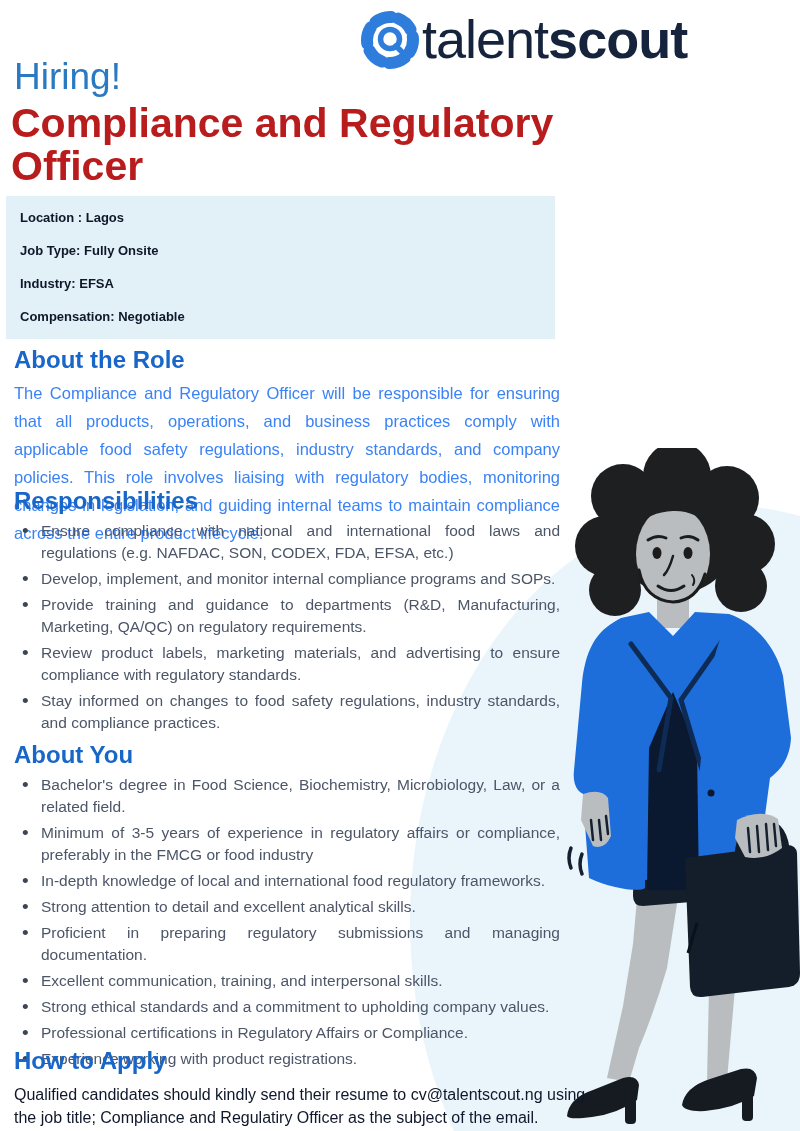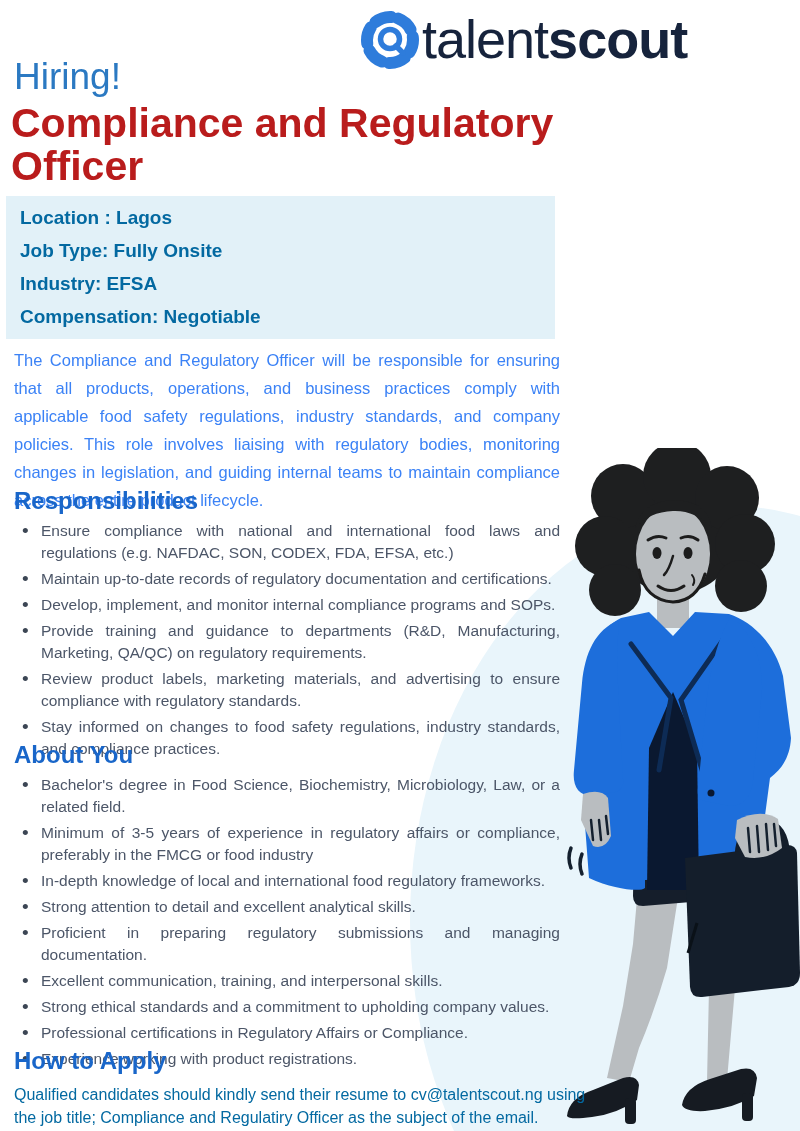--- a/index.html
+++ b/index.html
@@ -38,21 +38,21 @@
     letter-spacing: 0px;
   }
 
   .info-box {
     position: absolute; left: 6px; top: 196px; width: 549px; height: 143px;
     background: #e2f1f8;
     box-sizing: border-box;
     padding: 10px 0 0 14px;
   }
   .info-box .line {
-    font-size: 19px; font-weight: 700; color: #0369a1;
+    font-size: 13px; font-weight: 700; color: #0f172a;
     line-height: 23px; margin-bottom: 10px;
   }
 
   .section { position: absolute; left: 14px; width: 546px; }
   .section h2 {
     margin: 0 0 5px 0;
     font-size: 24px; font-weight: 800; color: #1966c9;
   }
   .section p { margin: 0; }
 
@@ -73,21 +73,21 @@
     margin-bottom: 4px;
   }
   .bullets li::before {
     content: "•";
     position: absolute; left: 8px; top: -2px;
     font-size: 19px; color: #3c4654;
   }
 
   .sec-apply { top: 1047px; width: 578px; }
   .sec-apply h2 { margin-bottom: 8px; }
-  .sec-apply p { font-size: 16px; line-height: 1.45; color: #0369a1; }
+  .sec-apply p { font-size: 16px; line-height: 1.45; color: #0f172a; }
 
   .illustration { position: absolute; left: 545px; top: 448px; width: 255px; height: 683px; }
 </style>
 </head>
 <body>
 
 <div class="page">
 
   <div class="blob"></div>
 
@@ -193,30 +193,30 @@
       <div class="line">Location : Lagos</div>
 
       <div class="line">Job Type: Fully Onsite</div>
 
       <div class="line">Industry: EFSA</div>
 
       <div class="line">Compensation: Negotiable</div>
     </div>
 
   <div class="section sec-about-role">
+    <h2>About the Role</h2>
     <p>The Compliance and Regulatory Officer will be responsible for ensuring that all products, operations, and business practices comply with applicable food safety regulations, industry standards, and company policies. This role involves liaising with regulatory bodies, monitoring changes in legislation, and guiding internal teams to maintain compliance across the entire product lifecycle.</p>
   </div>
 
   <div class="section sec-resp">
     <h2>Responsibilities</h2>
     <ul class="bullets">
 
         <li>Ensure compliance with national and international food laws and regulations (e.g. NAFDAC, SON, CODEX, FDA, EFSA, etc.)</li>
 
-        <li>Maintain up-to-date records of regulatory documentation and certifications.</li>
 
         <li>Develop, implement, and monitor internal compliance programs and SOPs.</li>
 
         <li>Provide training and guidance to departments (R&amp;D, Manufacturing, Marketing, QA/QC) on regulatory requirements.</li>
 
         <li>Review product labels, marketing materials, and advertising to ensure compliance with regulatory standards.</li>
 
         <li>Stay informed on changes to food safety regulations, industry standards, and compliance practices.</li>
       </ul>
   </div>

